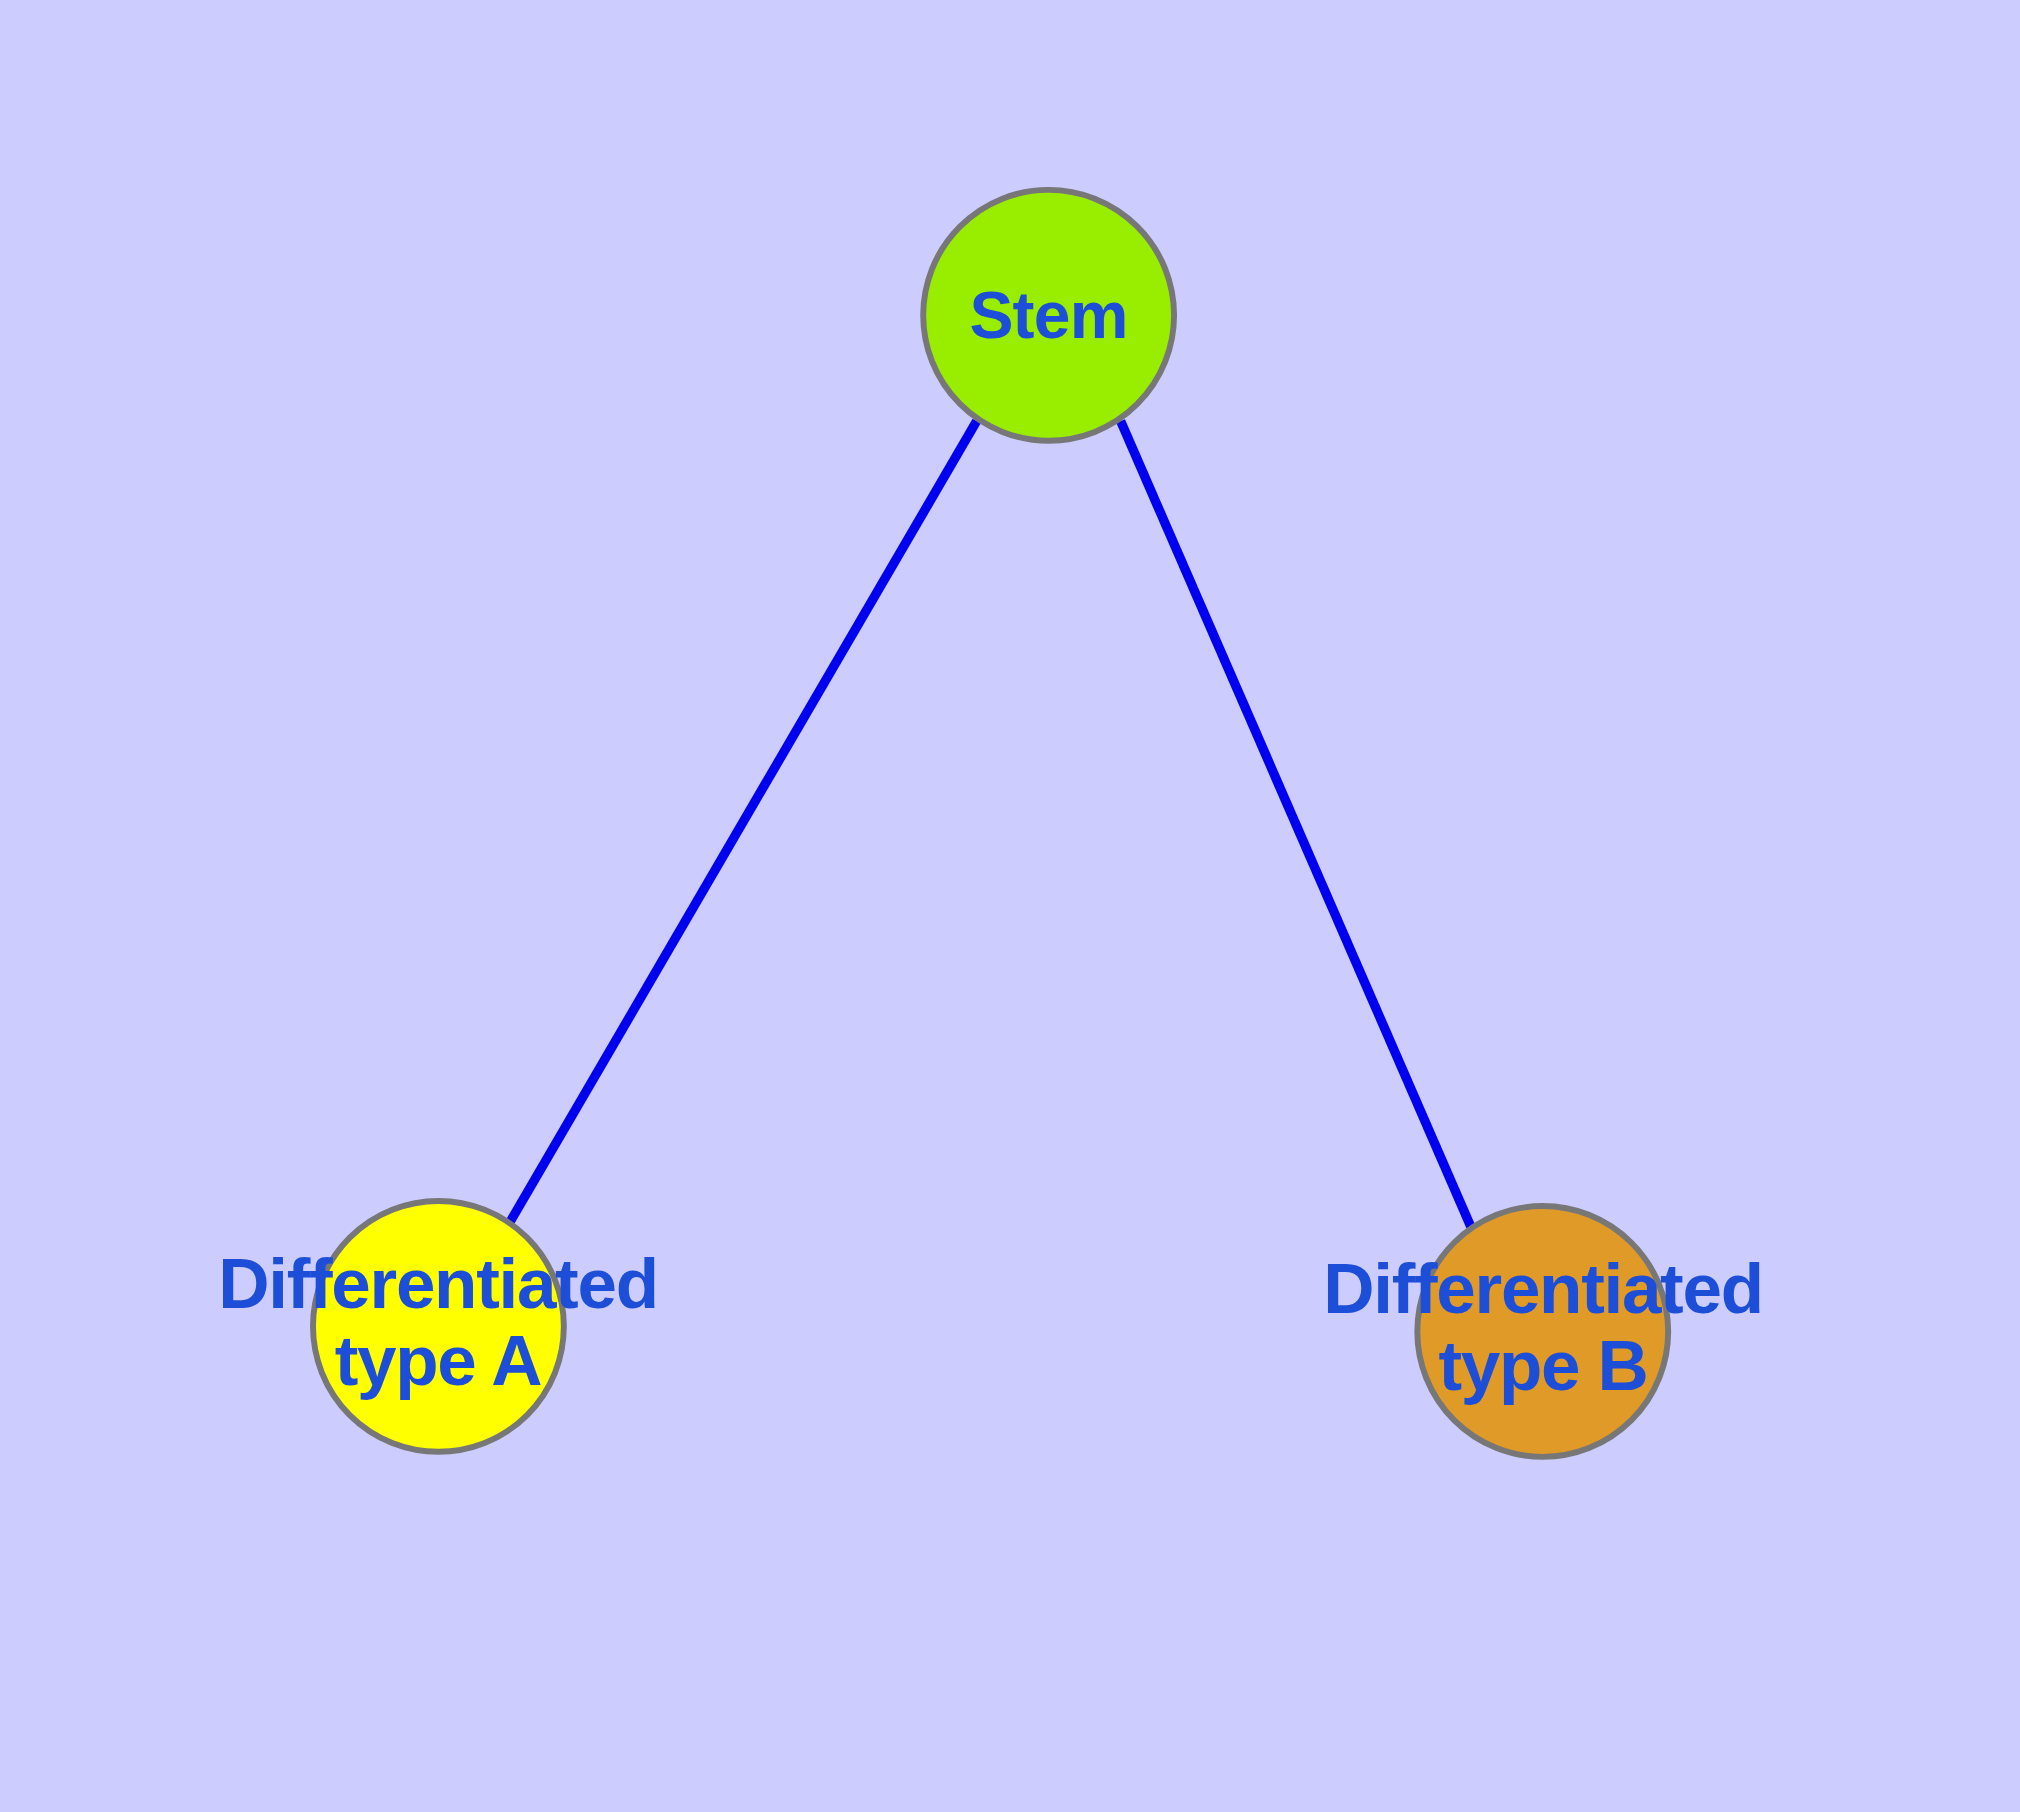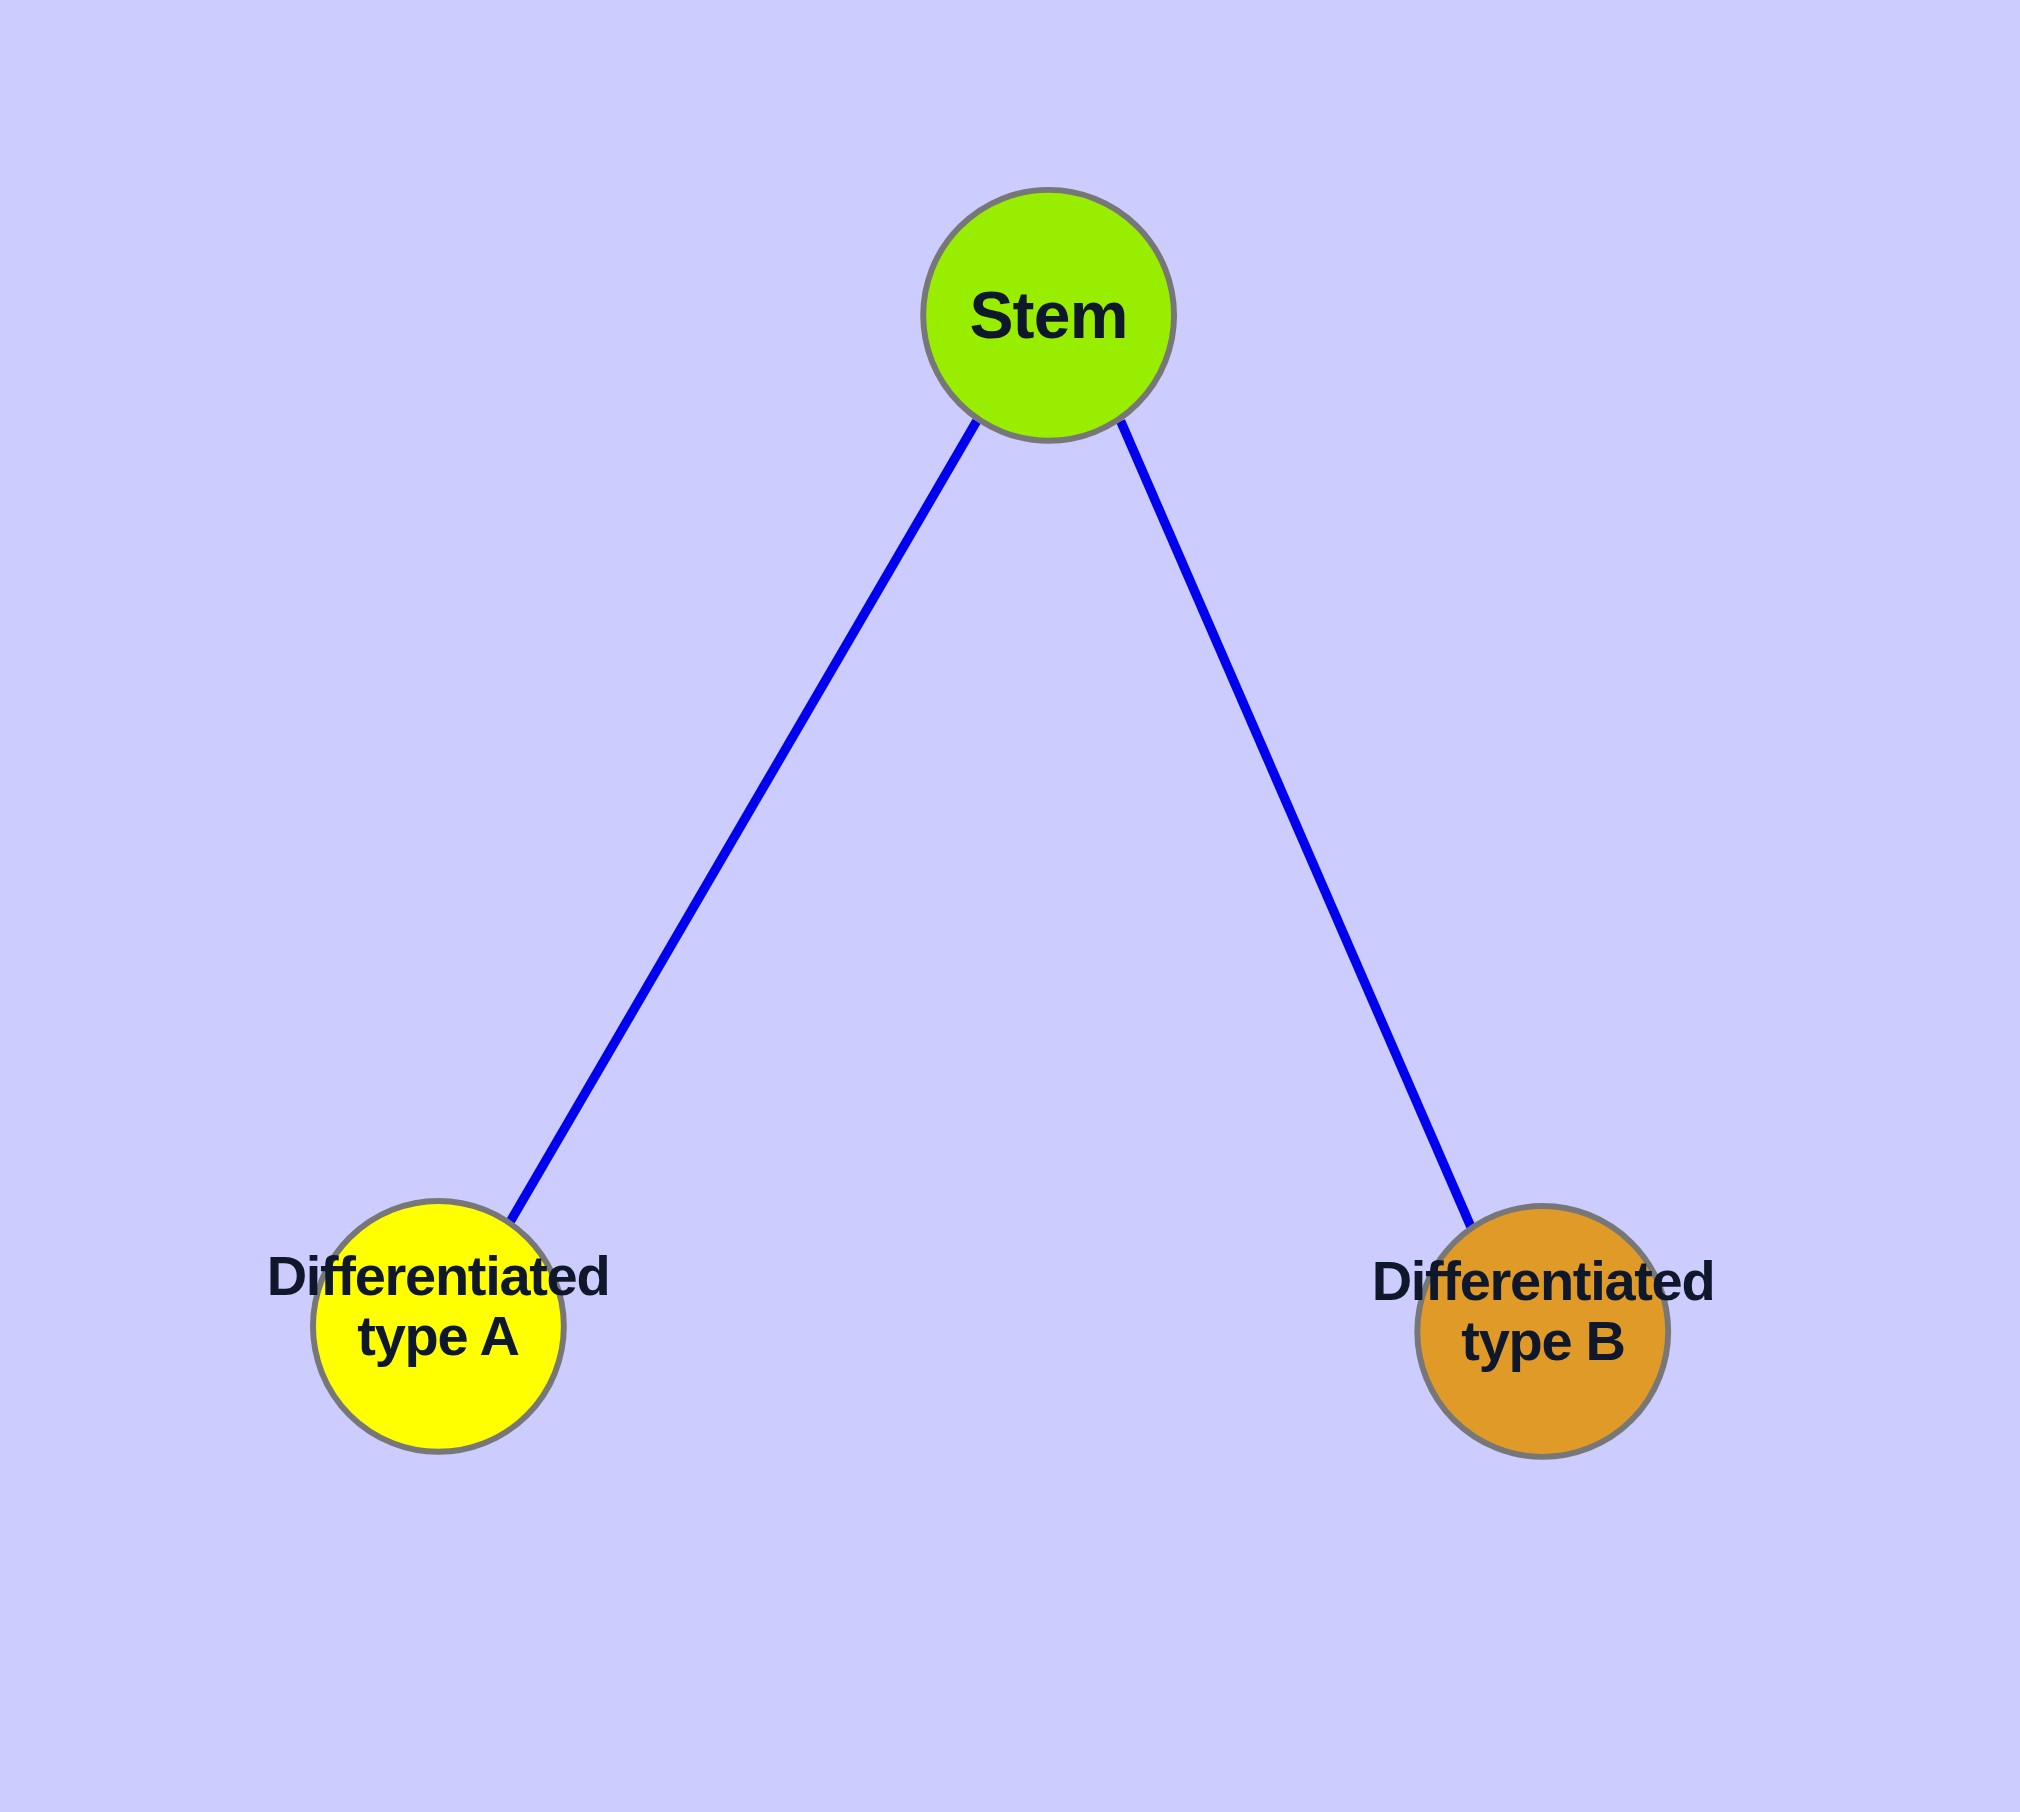--- a/index.html
+++ b/index.html
@@ -19,32 +19,32 @@
     position: absolute;
     left: 0;
     top: 0;
     width: 2021px;
     height: 1812px;
   }
   .node-label {
     position: absolute;
     text-align: center;
     font-weight: bold;
-    color: #0f172a;
+    color: #1d4ed8;
     line-height: 1.08;
     white-space: pre;
     pointer-events: none;
     -webkit-font-smoothing: antialiased;
   }
   .label-stem {
     font-size: 66px;
     letter-spacing: -0.8px;
   }
   .label-child {
-    font-size: 56px;
+    font-size: 71px;
     letter-spacing: -1.3px;
   }
 </style>
 </head>
 <body>
 
 <div id="canvas">
 
   <svg id="graph-svg" viewBox="0 0 2384 2138" xmlns="http://www.w3.org/2000/svg">
 

